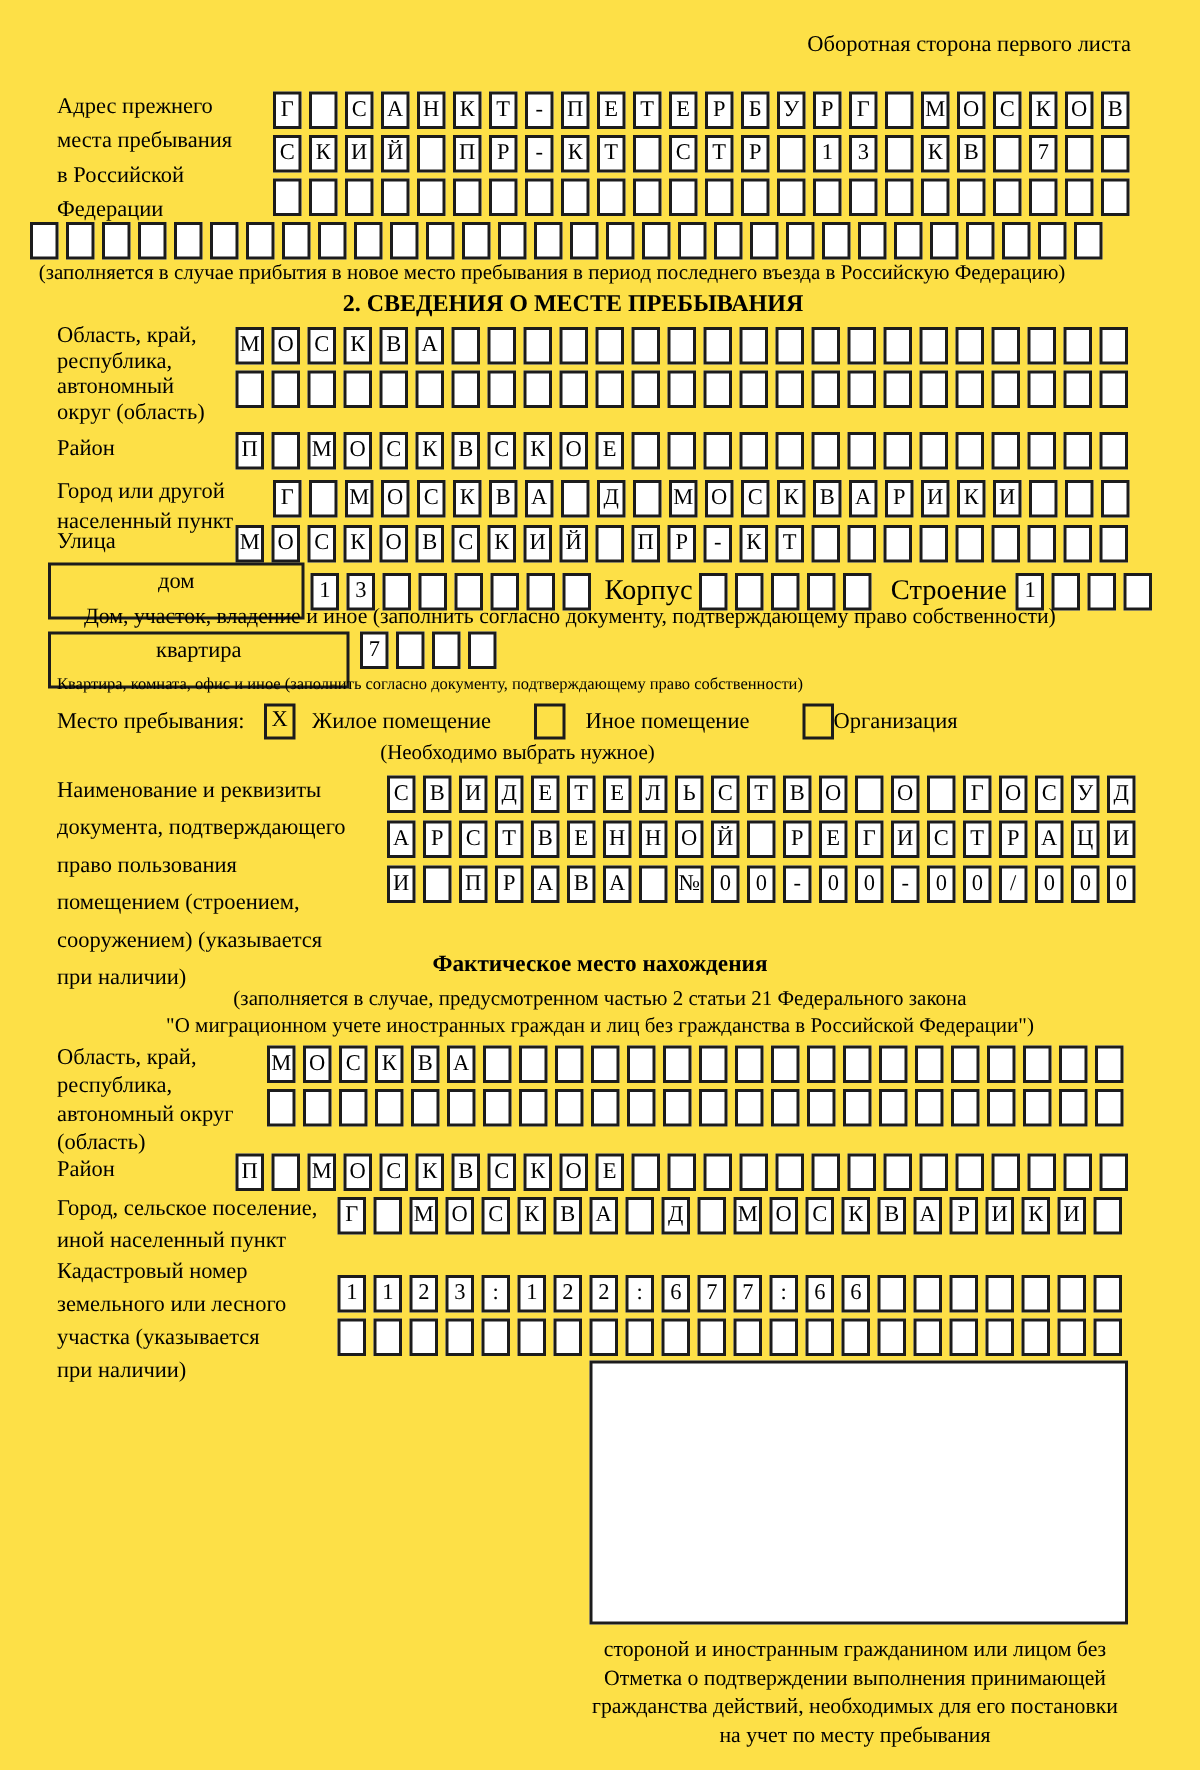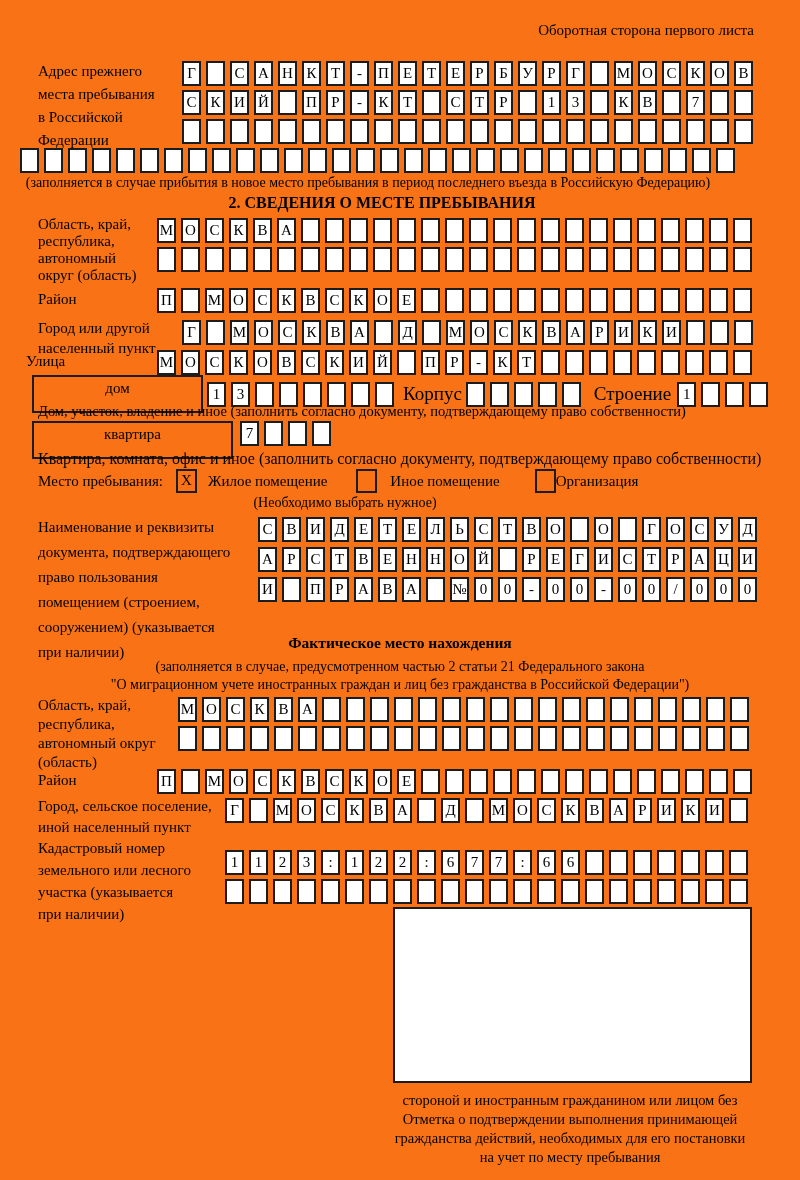--- a/index.html
+++ b/index.html
@@ -1,16 +1,16 @@
 <!DOCTYPE html>
 <html><head>
 <meta charset="utf-8">
 <style>
   html,body{margin:0;padding:0;background:#fff;}
-  .page{position:relative;width:800px;height:1180px;background:#f97316;color:#000;
+  .page{position:relative;width:800px;height:1180px;background:#fde047;color:#000;
         font-family:"Liberation Serif","DejaVu Serif",serif;overflow:hidden;}
   .abs{position:absolute;}
   .lbl{position:absolute;font-size:15px;line-height:19px;}
   .one-line{position:absolute;font-size:15px;}
   .note{position:absolute;font-size:14px;}
   .center{text-align:center;}
   .bold{font-weight:bold;}
   .brow{display:flex;gap:5px;margin-bottom:4px;}
   .brow2{display:flex;gap:5px;margin-bottom:5px;}
   .cb{box-sizing:border-box;flex:0 0 auto;width:19px;height:25px;border:2px solid #1c1c1c;
@@ -269,21 +269,21 @@
       <span class="cb">А</span>
       <span class="cb">Р</span>
       <span class="cb">И</span>
       <span class="cb">К</span>
       <span class="cb">И</span>
       <span class="cb"></span>
       <span class="cb"></span>
       <span class="cb"></span>
     </div>
 
-  <div class="one-line" style="left:26px;top:353px;">Улица</div>
+  <div class="one-line" style="left:38px;top:353px;">Улица</div>
   <div class="brow abs" style="left:157px;top:350px;">
       <span class="cb">М</span>
       <span class="cb">О</span>
       <span class="cb">С</span>
       <span class="cb">К</span>
       <span class="cb">О</span>
       <span class="cb">В</span>
       <span class="cb">С</span>
       <span class="cb">К</span>
       <span class="cb">И</span>
@@ -326,32 +326,32 @@
         <span class="cb"></span>
       </div>
     <span class="inlbl" style="margin-left:13px;">Строение</span>
     <div class="brow" style="margin:0 0 0 6px;">
         <span class="cb">1</span>
         <span class="cb"></span>
         <span class="cb"></span>
         <span class="cb"></span>
       </div>
   </div>
-  <div class="note" style="left:38px;top:403px;font-size:14.5px;">Дом, участок, владение и иное (заполнить согласно документу, подтверждающему право собственности)</div>
+  <div class="note" style="left:56px;top:403px;font-size:14.5px;">Дом, участок, владение и иное (заполнить согласно документу, подтверждающему право собственности)</div>
 
   <div class="flexrow" style="left:32px;top:421px;align-items:flex-start;">
     <div class="wrect" style="width:201px;">квартира</div>
     <div class="brow" style="margin:0 0 0 7px;">
         <span class="cb">7</span>
         <span class="cb"></span>
         <span class="cb"></span>
         <span class="cb"></span>
       </div>
   </div>
-  <div class="note" style="left:38px;top:450px;font-size:16px;">Квартира, комната, офис и иное (заполнить согласно документу, подтверждающему право собственности)</div>
+  <div class="note" style="left:38px;top:450px;font-size:11px;">Квартира, комната, офис и иное (заполнить согласно документу, подтверждающему право собственности)</div>
 
   <div class="flexrow" style="left:38px;top:469px;align-items:center;font-size:15px;">
     <span>Место пребывания:</span>
     <span class="cbx" style="margin-left:13px;">X</span>
     <span style="margin-left:11px;">Жилое помещение</span>
     <span class="cbx" style="margin-left:29px;"></span>
     <span style="margin-left:13px;">Иное помещение</span>
     <span class="cbx" style="margin-left:35px;"></span>
     <span style="">Организация</span>
   </div>

